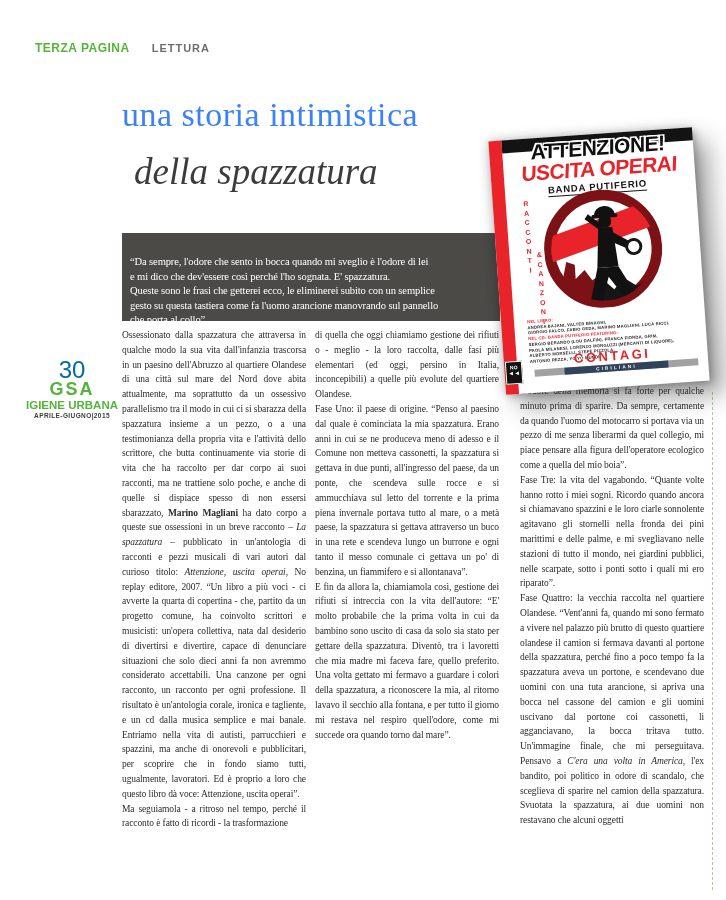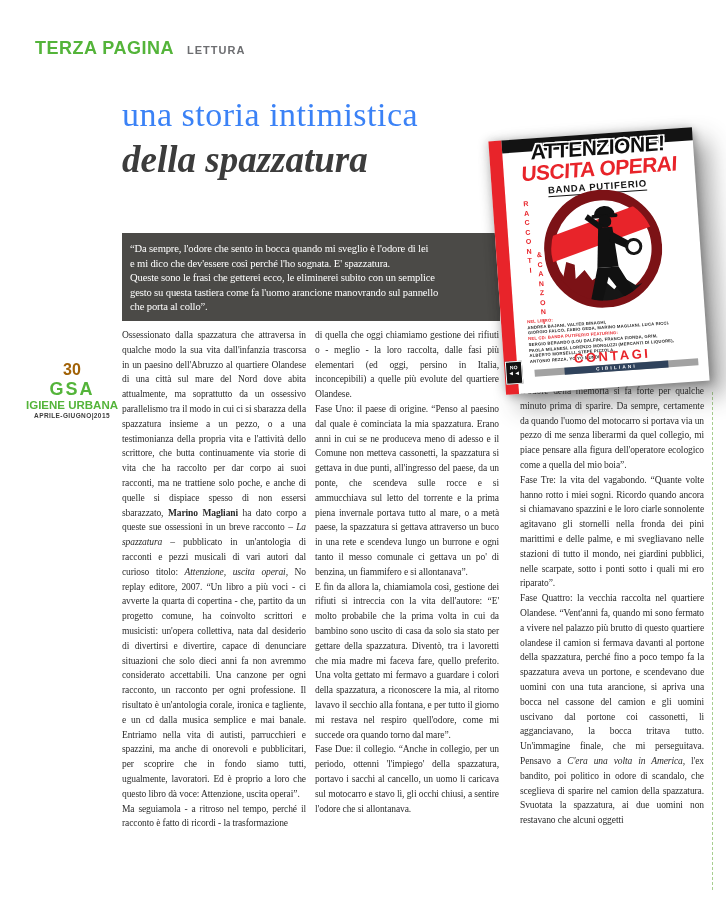--- a/index.html
+++ b/index.html
@@ -1,36 +1,36 @@
 <!DOCTYPE html>
 <html lang="it"><head>
 <meta charset="utf-8">
 <style>
   html,body{margin:0;padding:0;background:#e8e8e8;}
   .page{position:relative;width:726px;height:900px;background:#ffffff;overflow:hidden;
         font-family:"Liberation Serif",serif;color:#2b2b2b;}
   
   .hdr{position:absolute;left:35px;top:38px;font-family:"Liberation Sans",sans-serif;}
-  .hdr .sec{color:#54b43a;font-size:18px;font-weight:bold;letter-spacing:.5px;}
-  .hdr .sub{color:#6d6e71;font-size:11px;font-weight:bold;letter-spacing:1px;margin-left:13px;}
+  .hdr .sec{color:#54b43a;font-size:12px;font-weight:bold;letter-spacing:.5px;}
+  .hdr .sub{color:#6d6e71;font-size:11px;font-weight:bold;letter-spacing:1px;margin-left:22px;}
   
   .t1{position:absolute;left:122px;top:96px;margin:0;font-size:34px;font-weight:normal;
       color:#3b82f6;letter-spacing:.5px;}
-  .t2{position:absolute;left:122px;top:138px;margin:0;font-size:37px;font-weight:bold;
+  .t2{position:absolute;left:122px;top:138px;margin:12px;font-size:37px;font-weight:normal;
       font-style:italic;color:#3c3c3c;}
   .byline{position:absolute;left:318px;top:202px;font-size:10.5px;font-weight:bold;
       font-style:italic;color:#222;margin-top:35px;}
   
   .quote{position:absolute;left:122px;top:233px;width:378px;height:88px;background:#4b4a47;
-      color:#ffffff;box-sizing:border-box;padding:9px 8px;font-size:10.6px;line-height:14.6px;
+      color:#ffffff;box-sizing:border-box;padding:22px 8px;font-size:10.6px;line-height:14.6px;
       letter-spacing:-.15px;white-space:pre-line;z-index:1;}
   
   .badge{position:absolute;left:26px;top:360px;width:92px;text-align:center;
       font-family:"Liberation Sans",sans-serif;}
-  .badge .num{font-size:16px;font-weight:bold;color:#a16207;line-height:20px;}
+  .badge .num{font-size:24px;font-weight:normal;color:#0369a1;line-height:20px;}
   .badge .gsa{font-size:18px;font-weight:bold;color:#54b43a;letter-spacing:2px;line-height:19px;text-align:center;}
   .badge .gsa2{font-size:11.5px;font-weight:bold;color:#54b43a;letter-spacing:0px;line-height:12px;}
   .badge .date{font-size:6.5px;font-weight:bold;color:#3c3c3b;letter-spacing:.4px;line-height:10px;}
   
   .cols{position:absolute;left:122px;top:328px;width:582px;display:flex;gap:9px;z-index:0;}
   .col{width:188px;font-size:9.5px;line-height:14.8px;letter-spacing:-.1px;}
   .col.offset{padding-top:56px;margin-left:12px;}
   .col p{margin:0;text-align:justify;}
   .col .b{font-weight:bold;}
   .col .i{font-style:italic;}
@@ -167,21 +167,20 @@
 
   <div class="cols">
     <div class="col">
         <p><span>Ossessionato dalla spazzatura che attraversa in qualche modo la sua vita dall'infanzia trascorsa in un paesino dell'Abruzzo al quartiere Olandese di una città sul mare del Nord dove abita attualmente, ma soprattutto da un ossessivo parallelismo tra il modo in cui ci si sbarazza della spazzatura insieme a un pezzo, o a una testimonianza della propria vita e l'attività dello scrittore, che butta continuamente via storie di vita che ha raccolto per dar corpo ai suoi racconti, ma ne trattiene solo poche, e anche di quelle si dispiace spesso di non essersi sbarazzato, </span><span class="b">Marino Magliani</span><span> ha dato corpo a queste sue ossessioni in un breve racconto – </span><span class="i">La spazzatura</span><span> – pubblicato in un'antologia di racconti e pezzi musicali di vari autori dal curioso titolo: </span><span class="i">Attenzione, uscita operai</span><span>, No replay editore, 2007. “Un libro a più voci - ci avverte la quarta di copertina - che, partito da un progetto comune, ha coinvolto scrittori e musicisti: un'opera collettiva, nata dal desiderio di divertirsi e divertire, capace di denunciare situazioni che solo dieci anni fa non avremmo considerato accettabili. Una canzone per ogni racconto, un racconto per ogni professione. Il risultato è un'antologia corale, ironica e tagliente, e un cd dalla musica semplice e mai banale. Entriamo nella vita di autisti, parrucchieri e spazzini, ma anche di onorevoli e pubblicitari, per scoprire che in fondo siamo tutti, ugualmente, lavoratori. Ed è proprio a loro che questo libro dà voce: Attenzione, uscita operai”.</span></p>
         <p><span>Ma seguiamola - a ritroso nel tempo, perché il racconto è fatto di ricordi - la trasformazione</span></p>
       </div>
     <div class="col">
         <p><span>di quella che oggi chiamiamo gestione dei rifiuti o - meglio - la loro raccolta, dalle fasi più elementari (ed oggi, persino in Italia, inconcepibili) a quelle più evolute del quartiere Olandese.</span></p>
         <p><span>Fase Uno: il paese di origine. “Penso al paesino dal quale è cominciata la mia spazzatura. Erano anni in cui se ne produceva meno di adesso e il Comune non metteva cassonetti, la spazzatura si gettava in due punti, all'ingresso del paese, da un ponte, che scendeva sulle rocce e si ammucchiava sul letto del torrente e la prima piena invernale portava tutto al mare, o a metà paese, la spazzatura si gettava attraverso un buco in una rete e scendeva lungo un burrone e ogni tanto il messo comunale ci gettava un po' di benzina, un fiammifero e si allontanava”.</span></p>
         <p><span>E fin da allora la, chiamiamola così, gestione dei rifiuti si intreccia con la vita dell'autore: “E' molto probabile che la prima volta in cui da bambino sono uscito di casa da solo sia stato per gettare della spazzatura. Diventò, tra i lavoretti che mia madre mi faceva fare, quello preferito. Una volta gettato mi fermavo a guardare i colori della spazzatura, a riconoscere la mia, al ritorno lavavo il secchio alla fontana, e per tutto il giorno mi restava nel respiro quell'odore, come mi succede ora quando torno dal mare”.</span></p>
-        <p><span>Fase Due: il collegio. “Anche in collegio, per un periodo, ottenni 'l'impiego' della spazzatura, portavo i sacchi al cancello, un uomo li caricava sul motocarro e stavo lì, gli occhi chiusi, a sentire l'odore che si allontanava.</span></p>
       </div>
     <div class="col offset">
         <p><span>L'odore della memoria si fa forte per qualche minuto prima di sparire. Da sempre, certamente da quando l'uomo del motocarro si portava via un pezzo di me senza liberarmi da quel collegio, mi piace pensare alla figura dell'operatore ecologico come a quella del mio boia”.</span></p>
         <p><span>Fase Tre: la vita del vagabondo. “Quante volte hanno rotto i miei sogni. Ricordo quando ancora si chiamavano spazzini e le loro ciarle sonnolente agitavano gli stornelli nella fronda dei pini marittimi e delle palme, e mi svegliavano nelle stazioni di tutto il mondo, nei giardini pubblici, nelle scarpate, sotto i ponti sotto i quali mi ero riparato”.</span></p>
         <p><span>Fase Quattro: la vecchia raccolta nel quartiere Olandese. “Vent'anni fa, quando mi sono fermato a vivere nel palazzo più brutto di questo quartiere olandese il camion si fermava davanti al portone della spazzatura, perché fino a poco tempo fa la spazzatura aveva un portone, e scendevano due uomini con una tuta arancione, si apriva una bocca nel cassone del camion e gli uomini uscivano dal portone coi cassonetti, li agganciavano, la bocca tritava tutto. Un'immagine finale, che mi perseguitava. Pensavo a </span><span class="i">C'era una volta in America</span><span>, l'ex bandito, poi politico in odore di scandalo, che sceglieva di sparire nel camion della spazzatura. Svuotata la spazzatura, ai due uomini non restavano che alcuni oggetti</span></p>
       </div>
   </div>
 
   <div class="rule-green"></div>
 </div>

